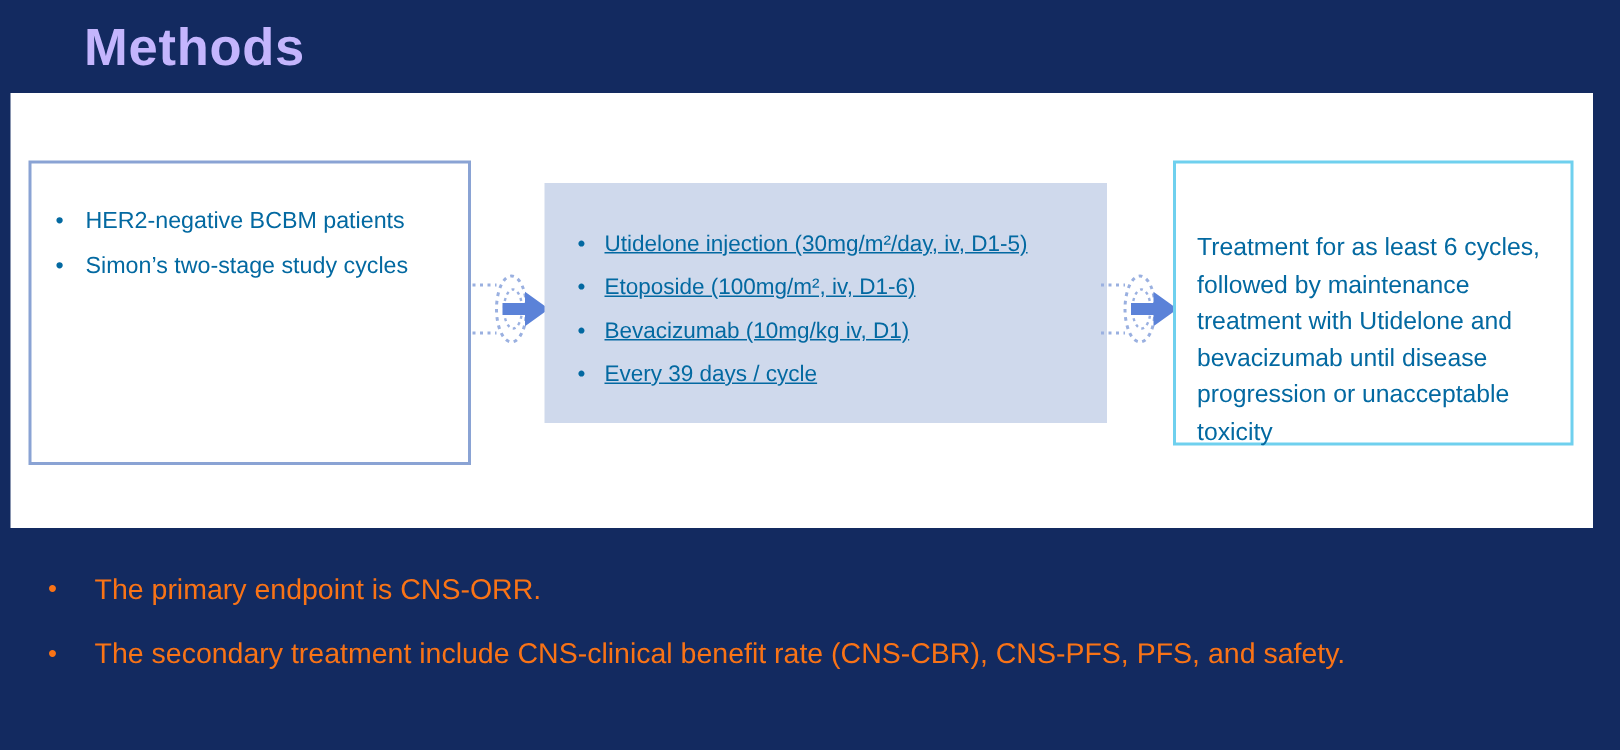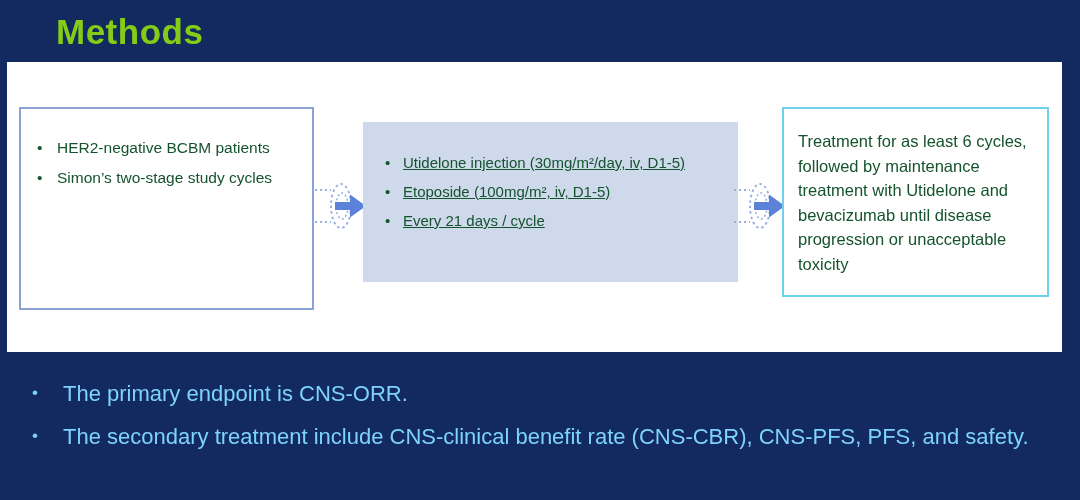--- a/index.html
+++ b/index.html
@@ -11,34 +11,34 @@
     background: #132a60;
     font-family: "Liberation Sans", sans-serif;
     overflow: hidden;
   }
   .slide-title {
     position: absolute;
     left: 56px;
     top: 12px;
     font-size: 35px;
     font-weight: bold;
-    color: #84cc16;
+    color: #c4b5fd;
     letter-spacing: 0.5px;
   }
   .panel {
     position: absolute;
     left: 7px;
     top: 62px;
     width: 1055px;
     height: 290px;
     background: #ffffff;
   }
   .box {
     position: absolute;
-    color: #14532d;
+    color: #0369a1;
   }
   .box-enrollment {
     left: 12px;
     top: 45px;
     width: 295px;
     height: 203px;
     border: 2px solid #8aa3d4;
     background: #ffffff;
     padding: 28px 10px 0 10px;
   }
@@ -50,21 +50,21 @@
     background: #cfd9ec;
     padding: 30px 8px 0 16px;
   }
   .box-maintenance {
     left: 775px;
     top: 45px;
     width: 267px;
     height: 190px;
     border: 2px solid #6fd0ee;
     background: #ffffff;
-    padding: 20px 10px 0 14px;
+    padding: 44px 10px 0 14px;
   }
   ul.box-list { list-style: none; }
   .box-enrollment ul.box-list li {
     position: relative;
     font-size: 15.5px;
     line-height: 22px;
     padding-left: 26px;
     margin-bottom: 8px;
   }
   .box-regimen ul.box-list li {
@@ -94,22 +94,22 @@
   .arrow-2 { left: 726px; top: 112px; }
   .endpoints {
     position: absolute;
     left: 30px;
     top: 382px;
     width: 1030px;
     list-style: none;
   }
   .endpoints li {
     position: relative;
-    color: #7dd3fc;
-    font-size: 22px;
+    color: #f97316;
+    font-size: 19px;
     line-height: 24px;
     padding-left: 33px;
     margin-bottom: 19px;
   }
   .endpoints li::before {
     content: "\2022";
     position: absolute;
     left: 2px;
     top: -1px;
     font-size: 17px;
@@ -135,22 +135,23 @@
       <line x1="1" y1="16" x2="17" y2="16" stroke="#9ab0e0" stroke-width="2" stroke-dasharray="2 3"></line>
       <line x1="1" y1="48" x2="17" y2="48" stroke="#9ab0e0" stroke-width="2" stroke-dasharray="2 3"></line>
       <ellipse cx="27" cy="32" rx="10" ry="22" fill="none" stroke="#9ab0e0" stroke-width="2" stroke-dasharray="2.5 3"></ellipse>
       <ellipse cx="28" cy="32" rx="6" ry="13" fill="none" stroke="#9ab0e0" stroke-width="1.6" stroke-dasharray="2 2.5"></ellipse>
       <path d="M21 28 H36 V20.5 L52 32 L36 43.5 V36 H21 Z" fill="#5b82d8"></path>
     </svg>
 
     <div class="box box-regimen">
       <ul class="box-list">
         <li>Utidelone injection (30mg/m²/day, iv, D1-5)</li>
-        <li>Etoposide (100mg/m², iv, D1-5)</li>
-        <li>Every 21 days / cycle</li>
+        <li>Etoposide (100mg/m², iv, D1-6)</li>
+        <li>Bevacizumab (10mg/kg iv, D1)</li>
+        <li>Every 39 days / cycle</li>
       </ul>
     </div>
 
     <svg class="flow-arrow arrow-2" viewBox="0 0 56 64" xmlns="http://www.w3.org/2000/svg">
       <line x1="1" y1="16" x2="17" y2="16" stroke="#9ab0e0" stroke-width="2" stroke-dasharray="2 3"></line>
       <line x1="1" y1="48" x2="17" y2="48" stroke="#9ab0e0" stroke-width="2" stroke-dasharray="2 3"></line>
       <ellipse cx="27" cy="32" rx="10" ry="22" fill="none" stroke="#9ab0e0" stroke-width="2" stroke-dasharray="2.5 3"></ellipse>
       <ellipse cx="28" cy="32" rx="6" ry="13" fill="none" stroke="#9ab0e0" stroke-width="1.6" stroke-dasharray="2 2.5"></ellipse>
       <path d="M21 28 H36 V20.5 L52 32 L36 43.5 V36 H21 Z" fill="#5b82d8"></path>
     </svg>

